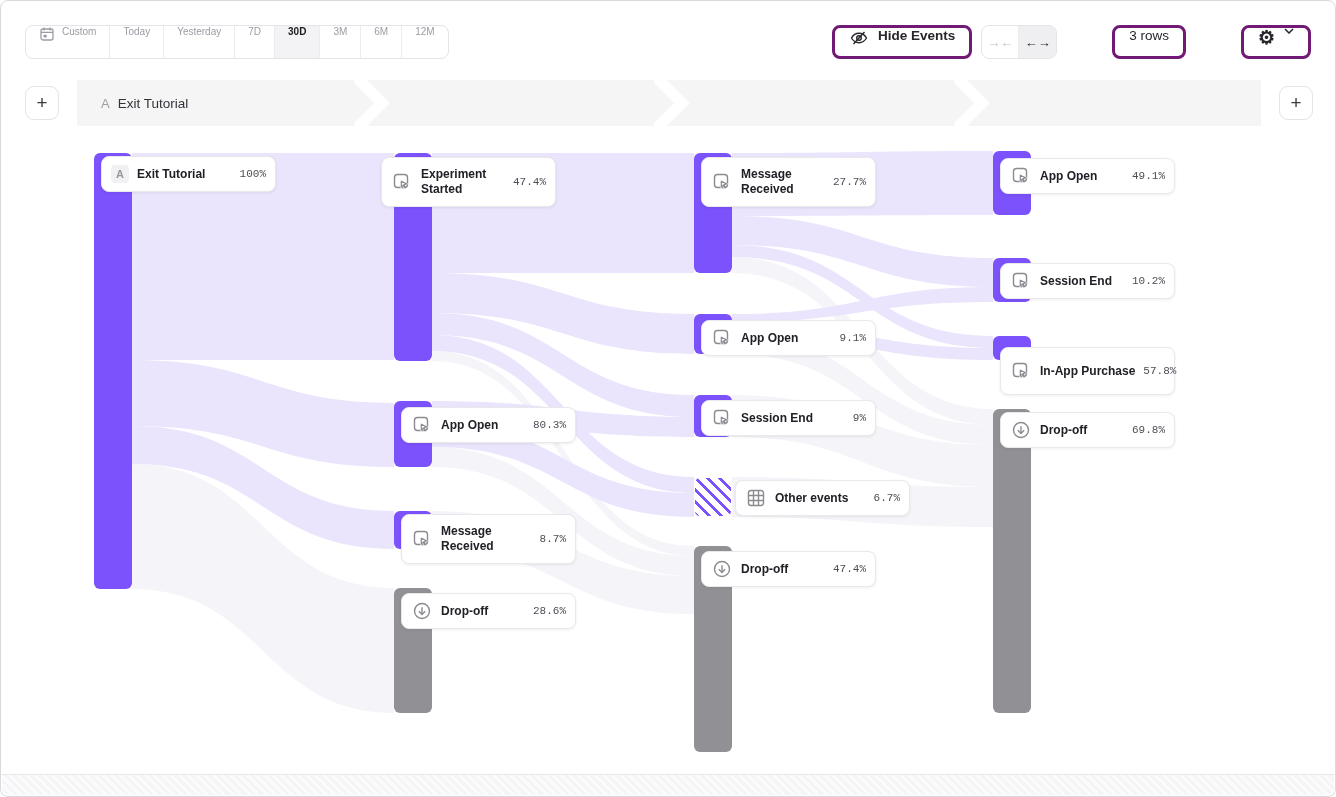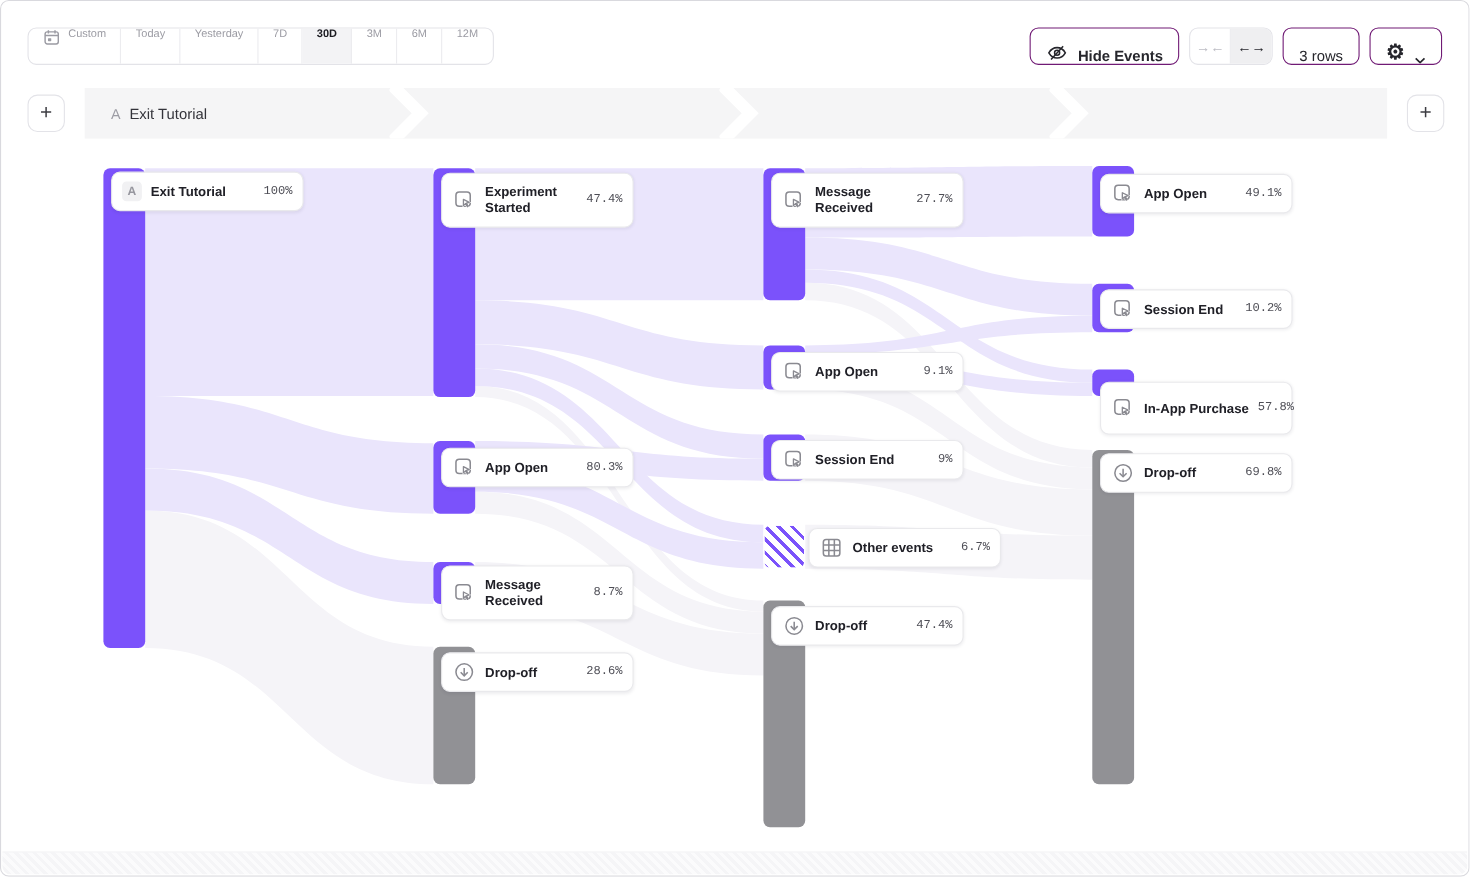--- a/index.html
+++ b/index.html
@@ -11,23 +11,23 @@
   
   .topbar { position:absolute; left:24px; right:24px; top:24px; height:34px;
     display:flex; justify-content:space-between; align-items:center; z-index:5; }
   .date-group { display:flex; height:34px; border:1px solid #E3E3E8; border-radius:8px;
     overflow:hidden; background:#fff; }
   .date-seg { display:flex; gap:7px; padding:0 13px; font-size:10px;
     color:#9B9BA3; border-right:1px solid #ECECEF; cursor:pointer; white-space:nowrap; }
   .date-seg:last-child { border-right:none; }
   .date-seg.active { background:#F3F3F5; color:#1B1B21; font-weight:700; }
   .tb-right { display:flex; gap:9px; align-items:center; }
-  .btn { display:flex; align-items:flex-end; gap:9px; height:34px; padding:0 14px;
-    border:1px solid #701a75; border-radius:8px; background:#fff; font-size:13.5px;
-    font-weight:600; color:#26262C; cursor:pointer; white-space:nowrap; }
+  .btn { display:flex; align-items:flex-start; gap:9px; height:34px; padding:0 14px;
+    border:3px solid #701a75; border-radius:8px; background:#fff; font-size:13.5px;
+    font-weight:600; color:#26262C; cursor:pointer; white-space:nowrap;margin-left:46px; }
   .seg2 { display:flex; height:34px; border:1px solid #E3E3E8; border-radius:8px; overflow:hidden; }
   .seg2 > div { width:37px; display:flex; align-items:center; justify-content:center;
     font-size:13px; cursor:pointer; }
   .seg2 .collapse { color:#BDBDC4; border-right:1px solid #ECECEF; }
   .seg2 .expand { background:#EFEFF1; color:#26262C; font-weight:600; }
   
   .steprow { position:absolute; left:0; right:0; top:79px; height:46px; z-index:4; }
   .plus-btn { position:absolute; top:6px; width:34px; height:34px; border:1px solid #E3E3E8;
     border-radius:9px; background:#fff; display:flex; align-items:center; justify-content:center;
     font-size:19px; color:#3C3C42; cursor:pointer; }
@@ -91,21 +91,21 @@
         <path d="M731,321 C861.5,321 861.5,347 992,347 L992,359 C861.5,359 861.5,333 731,333 Z" fill="#EAE5FC"></path>
       </svg>
     <div id="nodes">
         <div class="bar" style="left: 93px; top: 152px; height: 436px; background: rgb(123, 82, 251);"></div>
         <div class="card" style="left: 100px; top: 155px; height: 36px;">
           <span class="abadge">A</span>
           <span class="nlabel">Exit Tutorial</span>
           <span class="npct">100%</span>
         </div>
         <div class="bar" style="left: 393px; top: 152px; height: 208px; background: rgb(123, 82, 251);"></div>
-        <div class="card two" style="left: 400px; top: 156px; height: 50px;">
+        <div class="card two" style="left: 380px; top: 156px; height: 50px;">
           <span class="nicon">
             <svg width="22" height="22" viewBox="0 0 22 22">
               <rect x="3.5" y="3.5" width="13" height="13" rx="3" fill="none" stroke="#8A8A91" stroke-width="1.4"></rect>
               <polygon points="9.5,9 17.5,13 13.8,14.2 16,18 14,19.2 11.8,15.5 9.5,17.8" fill="#fff"></polygon>
               <polygon points="10.3,10.2 15.6,12.9 13,13.7 14.6,16.5 13.9,16.9 12.2,14.1 10.3,15.9" fill="none" stroke="#8A8A91" stroke-width="1.2" stroke-linejoin="round"></polygon>
             </svg>
           </span>
           <span class="nlabel">Experiment Started</span>
           <span class="npct">47.4%</span>
         </div>

